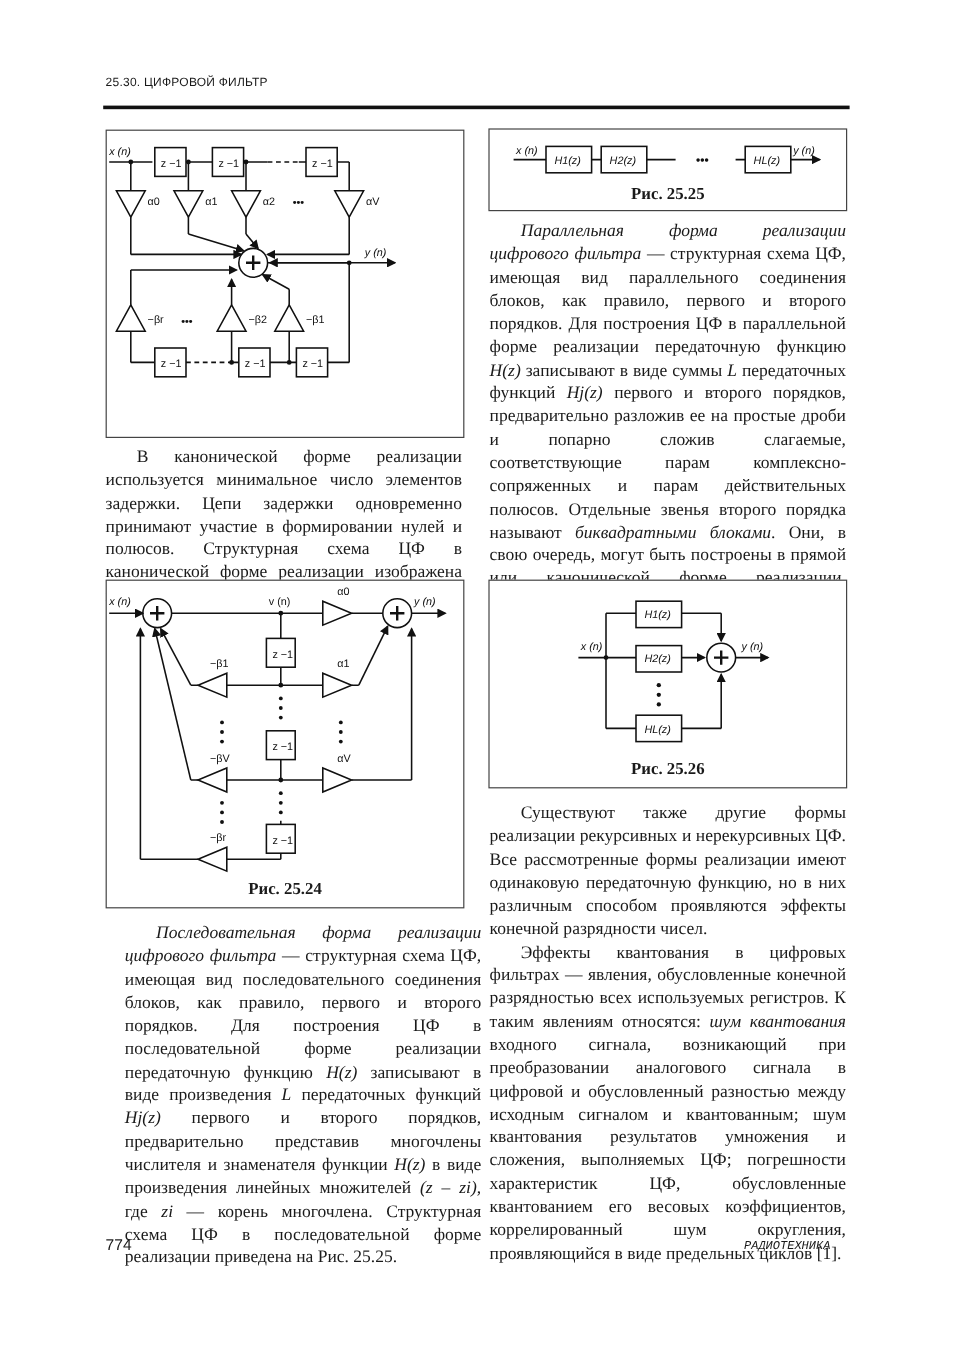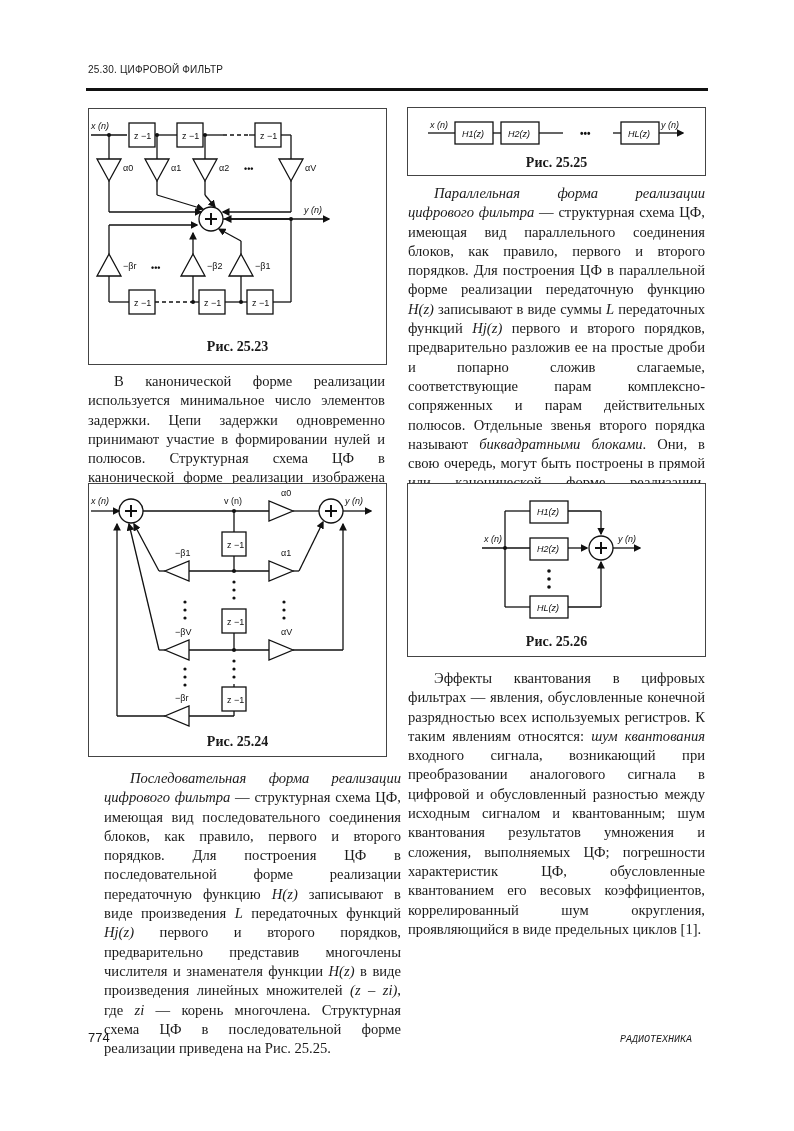--- a/index.html
+++ b/index.html
@@ -104,21 +104,20 @@
         <text x="82" y="62">α1</text>
         <text x="130" y="62">α2</text>
         <text x="216" y="62">αV</text>
       <text x="155" y="63" font-weight="bold">•••</text>
       <text x="34" y="160">−βr</text>
         <text x="118" y="160">−β2</text>
         <text x="166" y="160">−β1</text>
       <text x="62" y="162" font-weight="bold">•••</text>
     </g>
   </svg>
-  <div class="figcap" style="top:230px;">Рис. 25.23</div>
 </div>
 
 <div class="figbox" style="left:407px;top:107px;width:297px;height:67px;">
   <svg width="297" height="45" viewBox="0 0 297 45">
     <defs>
         <marker id="ar2" markerWidth="6" markerHeight="6" refX="5" refY="3" orient="auto">
           <path d="M0,0 L6,3 L0,6 z" fill="#111"></path>
         </marker>
       </defs>
     <g stroke="#111" stroke-width="1.3" fill="none">
@@ -275,17 +274,18 @@
     </g>
   </svg>
   <div class="figcap" style="top:150px;">Рис. 25.26</div>
 </div>
 
 <div class="col" style="left:88px;top:769px;width:297px;margin-left:16px;">
   <p><span class="it">Последовательная форма реализации цифрового фильтра</span><span> — структурная схема ЦФ, имеющая вид последовательного соединения блоков, как правило, первого и второго порядков. Для построения ЦФ в последовательной форме реализации передаточную функцию </span><span class="it">H(z)</span><span> записывают в виде произведения </span><span class="it">L</span><span> передаточных функций </span><span class="it">Hj(z)</span><span> первого и второго порядков, предварительно представив многочлены числителя и знаменателя функции </span><span class="it">H(z)</span><span> в виде произведения линейных множителей </span><span class="it">(z – zi)</span><span>, где </span><span class="it">zi</span><span> — корень многочлена. Структурная схема ЦФ в последовательной форме реализации приведена на </span><span class="b">Рис. 25.25</span><span>.</span></p>
 </div>
 
 <div class="col" style="left:408px;top:669px;width:297px;">
+  <p>Существуют также другие формы реализации рекурсивных и нерекурсивных ЦФ. Все рассмотренные формы реализации имеют одинаковую передаточную функцию, но в них различным способом проявляются эффекты конечной разрядности чисел.</p>
   <p><span class="b">Эффекты квантования в цифровых фильтрах</span><span> — явления, обусловленные конечной разрядностью всех используемых регистров. К таким явлениям относятся: </span><span class="it">шум квантования</span><span> входного сигнала, возникающий при преобразовании аналогового сигнала в цифровой и обусловленный разностью между исходным сигналом и квантованным; шум квантования результатов умножения и сложения, выполняемых ЦФ; погрешности характеристик ЦФ, обусловленные квантованием его весовых коэффициентов, коррелированный шум округления, проявляющийся в виде предельных циклов [1].</span></p>
 </div>
 
 <div class="abs footer-num">774</div>
 <div class="abs footer-title">РАДИОТЕХНИКА</div>
 
 </body></html>

